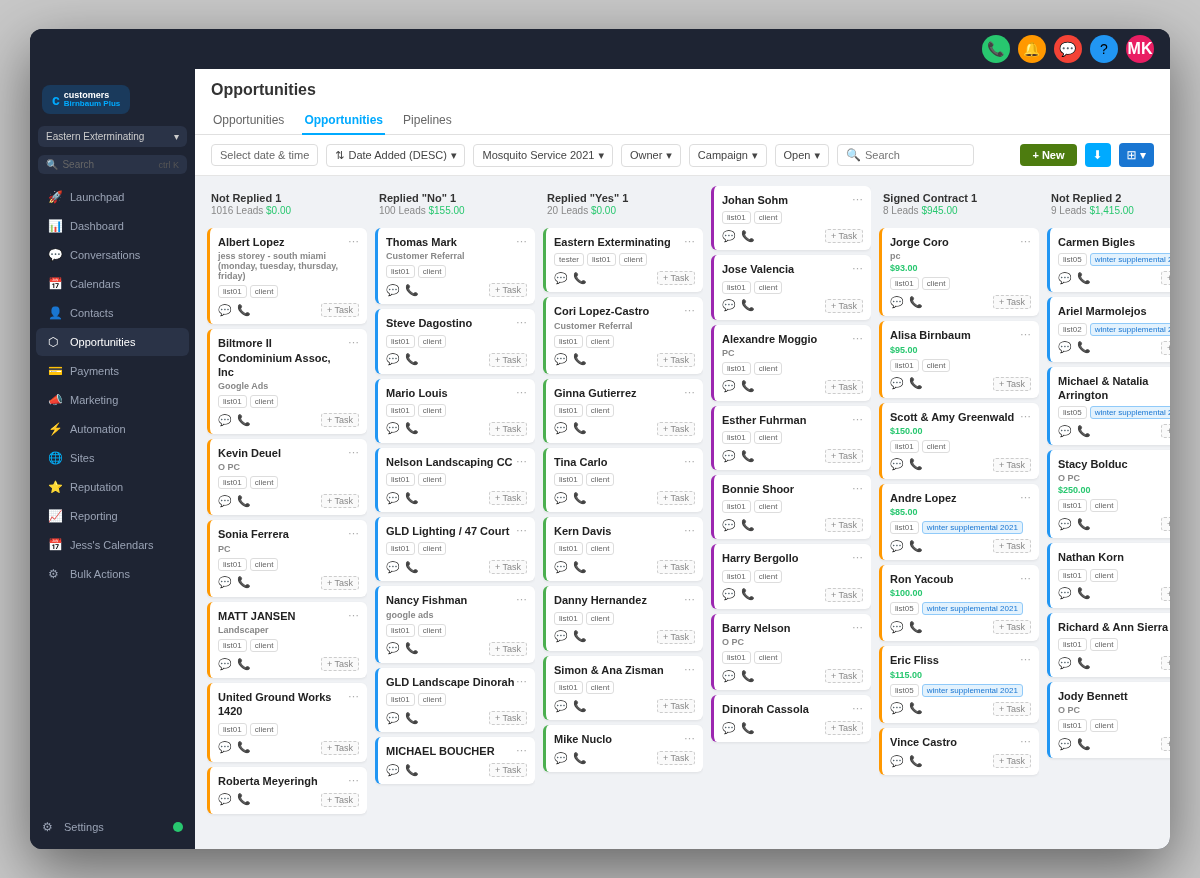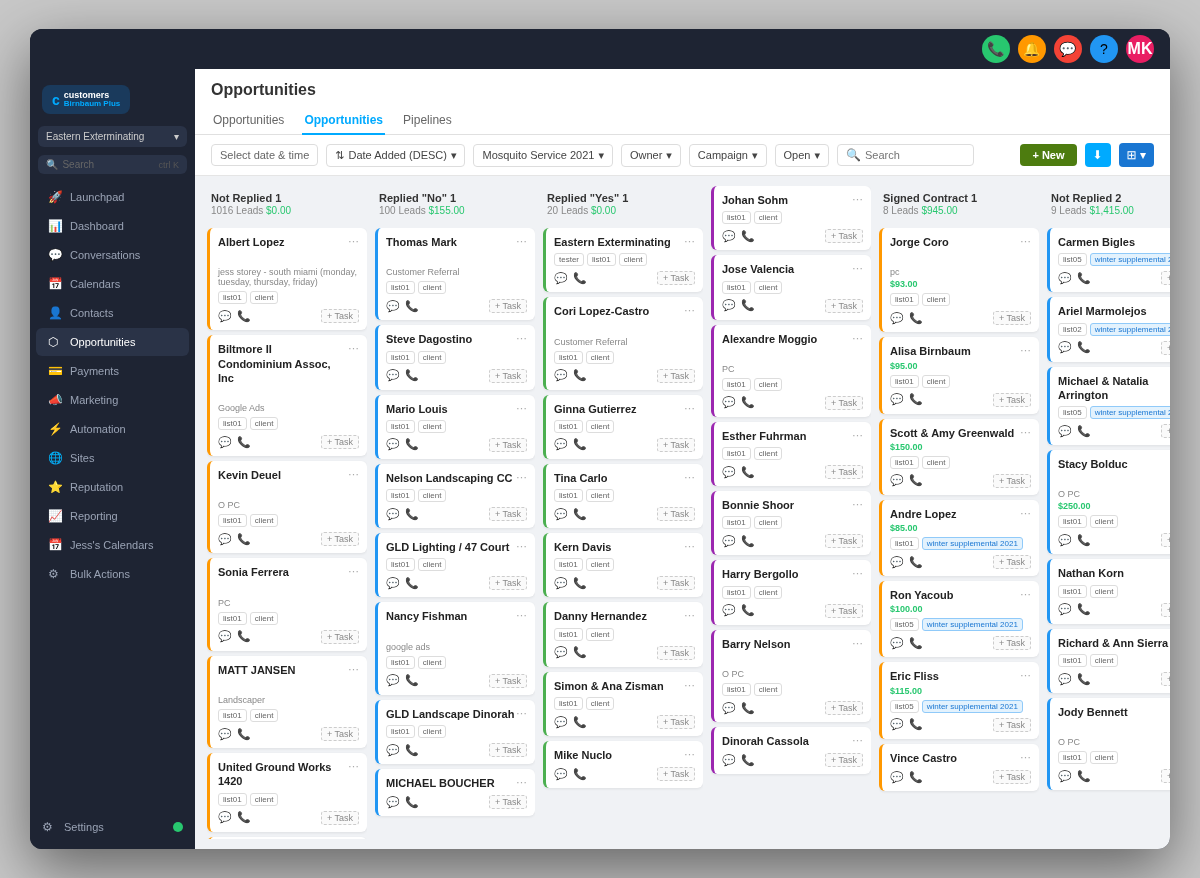--- a/index.html
+++ b/index.html
@@ -234,21 +234,21 @@
       font-size: 11px;
       font-weight: 600;
       color: #222;
       line-height: 1.3;
       flex: 1;
     }
     .card-icon-btn {
       color: #aaa; font-size: 11px; cursor: pointer; flex-shrink: 0;
     }
     .card-sub {
-      font-size: 9px; color: #888; margin-top: 18px;
+      font-size: 9px; color: #888; margin-top: 2px; font-weight: bold;
     }
     .card-tags {
       display: flex; gap: 3px; flex-wrap: wrap; margin-top: 4px;
     }
     .tag {
       font-size: 8px; padding: 1px 4px; border-radius: 3px;
       border: 1px solid #ddd; color: #666;
     }
     .card-actions {
       display: flex; align-items: center; justify-content: space-between;

